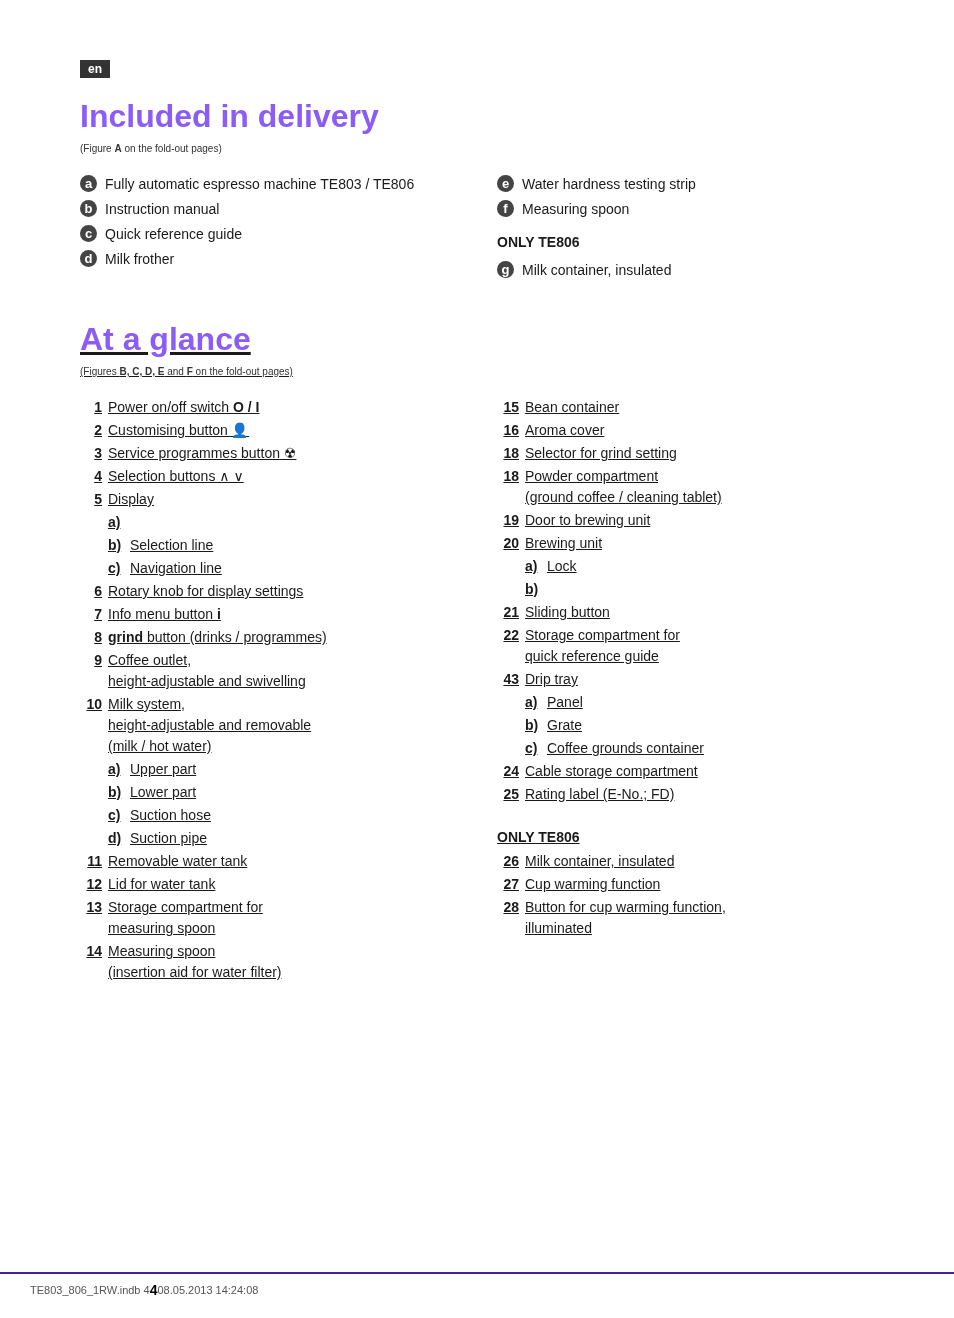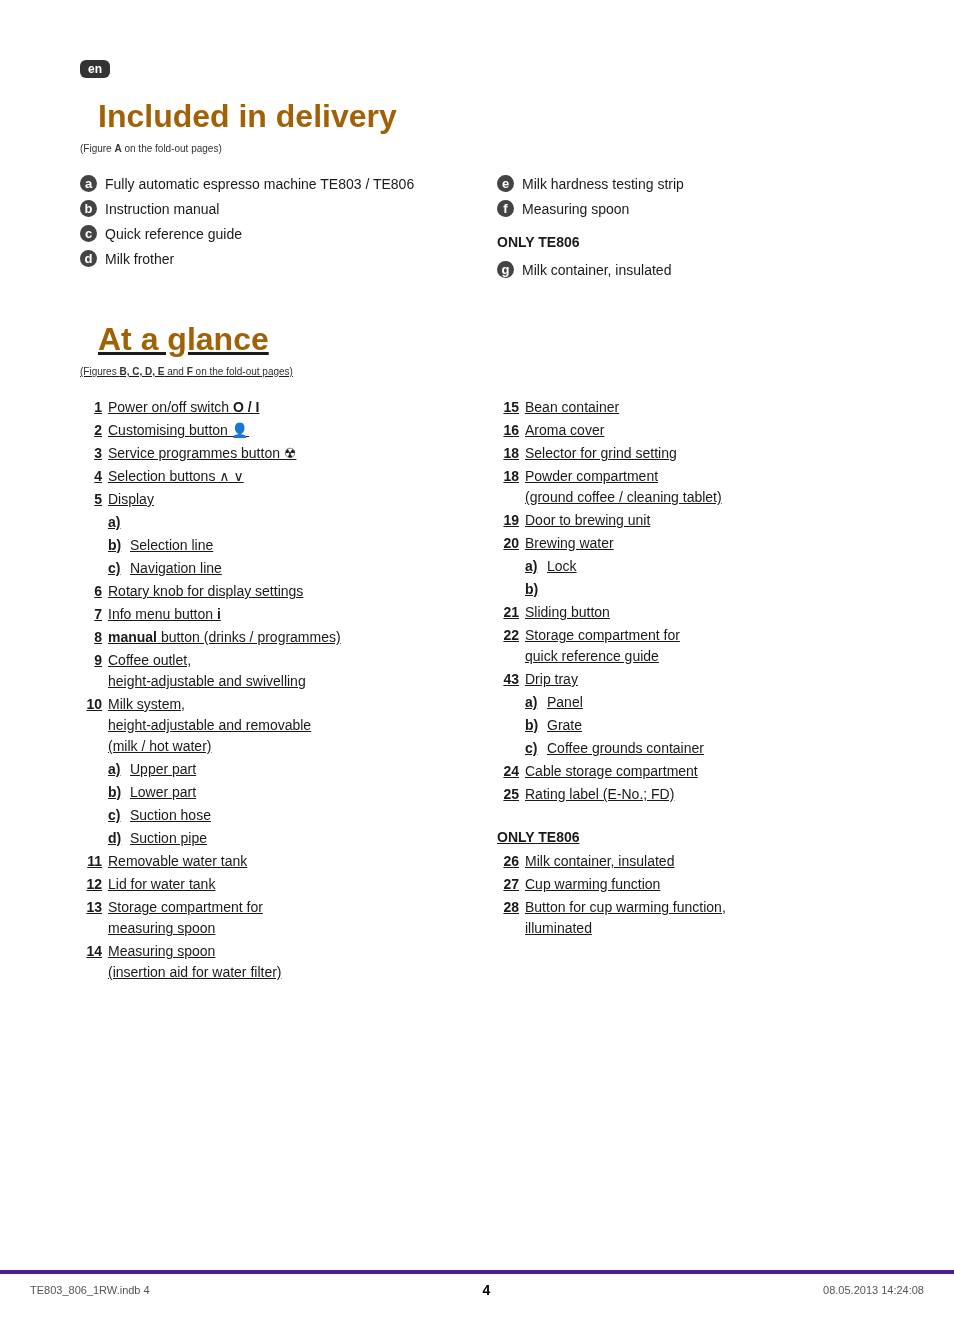--- a/index.html
+++ b/index.html
@@ -18,29 +18,28 @@
       padding: 60px 80px 80px 80px;
       position: relative;
     }
     .lang-badge {
       display: inline-block;
       background: #333;
       color: #fff;
       font-size: 12px;
       font-weight: bold;
       padding: 2px 8px;
-      border-radius: 6px;
+      border-radius: 0;
       margin-bottom: 20px;
     }
     .section-title {
       font-size: 32px;
       font-weight: bold;
       margin-bottom: 8px;
-      color: #a16207;
-      margin-left: 18px;
+      color: #8b5cf6;
     }
     .section-subtitle {
       font-size: 10px;
       margin-bottom: 20px;
       color: #333;
     }
     .section-subtitle b {
       font-weight: bold;
     }
     .delivery-grid {
@@ -139,26 +138,25 @@
       font-size: 14px;
       margin-top: 12px;
       margin-bottom: 6px;
     }
     .footer {
       position: absolute;
       bottom: 20px;
       left: 0;
       right: 0;
       display: flex;
-      justify-content: space-between;
       align-items: center;
       padding: 0 30px;
       font-size: 11px;
       color: #555;
-      border-top: 4px solid #4c1d95;
+      border-top: 2px solid #4c1d95;
       padding-top: 8px;
     }
   </style>
 </head>
 <body>
 
 <div class="page">
 
   <div>
     <span class="lang-badge">en</span>
@@ -187,21 +185,21 @@
         </div>
         <div class="item-row">
           <span class="item-label">d</span>
           <span class="item-text">Milk frother</span>
         </div>
       </div>
 
       <div class="delivery-col">
         <div class="item-row">
           <span class="item-label">e</span>
-          <span class="item-text">Milk hardness testing strip</span>
+          <span class="item-text">Water hardness testing strip</span>
         </div>
         <div class="item-row">
           <span class="item-label">f</span>
           <span class="item-text">Measuring spoon</span>
         </div>
         <div class="only-label">ONLY TE806</div>
         <div class="item-row">
           <span class="item-label">g</span>
           <span class="item-text">Milk container, insulated</span>
         </div>
@@ -252,21 +250,21 @@
         <div class="num-row">
           <span class="num">6</span>
           <span class="desc">Rotary knob for display settings</span>
         </div>
         <div class="num-row">
           <span class="num">7</span>
           <span class="desc">Info menu button <b>i</b></span>
         </div>
         <div class="num-row">
           <span class="num">8</span>
-          <span class="desc"><b>manual</b> button (drinks / programmes)</span>
+          <span class="desc"><b>grind</b> button (drinks / programmes)</span>
         </div>
         <div class="num-row">
           <span class="num">9</span>
           <span class="desc">Coffee outlet,<br>height-adjustable and swivelling</span>
         </div>
         <div class="num-row">
           <span class="num">10</span>
           <span class="desc">Milk system,<br>height-adjustable and removable<br>(milk / hot water)</span>
         </div>
         <div class="sub-row">
@@ -319,21 +317,21 @@
         <div class="num-row">
           <span class="num">18</span>
           <span class="desc">Powder compartment<br>(ground coffee / cleaning tablet)</span>
         </div>
         <div class="num-row">
           <span class="num">19</span>
           <span class="desc">Door to brewing unit</span>
         </div>
         <div class="num-row">
           <span class="num">20</span>
-          <span class="desc">Brewing water</span>
+          <span class="desc">Brewing unit</span>
         </div>
         <div class="sub-row">
           <span class="sub-label">a)</span>
           <span class="sub-text">Lock</span>
         </div>
         <div class="sub-row">
           <span class="sub-label">b)</span>
         </div>
         <div class="num-row">
           <span class="num">21</span>

